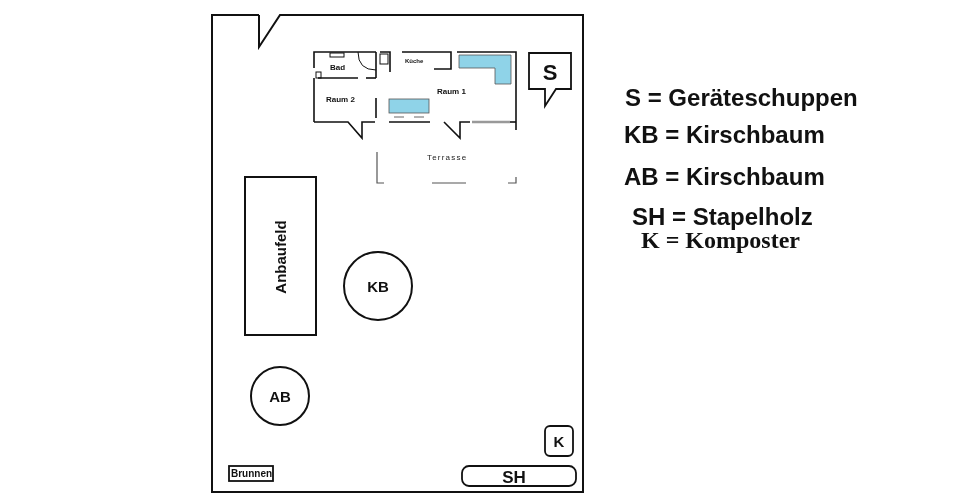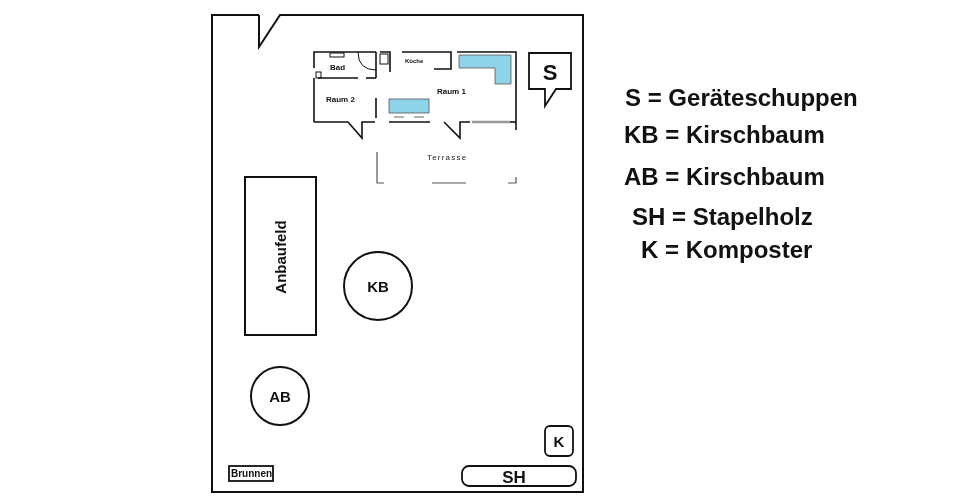--- a/index.html
+++ b/index.html
@@ -95,14 +95,14 @@
     <rect x="462" y="466" width="114" height="20" rx="7" ry="7" fill="#fff" stroke="#111" stroke-width="1.8"></rect>
     <text class="svg-text" x="514" y="483" font-size="17" text-anchor="middle">SH</text>
   </g>
 </svg>
 
 <div class="legend">
   <div class="legend-row" style="left:25px;top:0;margin-top:8px;">S = Geräteschuppen</div>
   <div class="legend-row" style="left:24px;top:45px;">KB = Kirschbaum</div>
   <div class="legend-row" style="left:24px;top:87px;">AB = Kirschbaum</div>
   <div class="legend-row" style="left:32px;top:127px;">SH = Stapelholz</div>
-  <div class="legend-row" style="left:41px;top:160px;">K = Komposter</div>
+  <div class="legend-row" style="left:41px;top:150px;font-family:Liberation Serif, serif;">K = Komposter</div>
 </div>
 
 </body></html>

